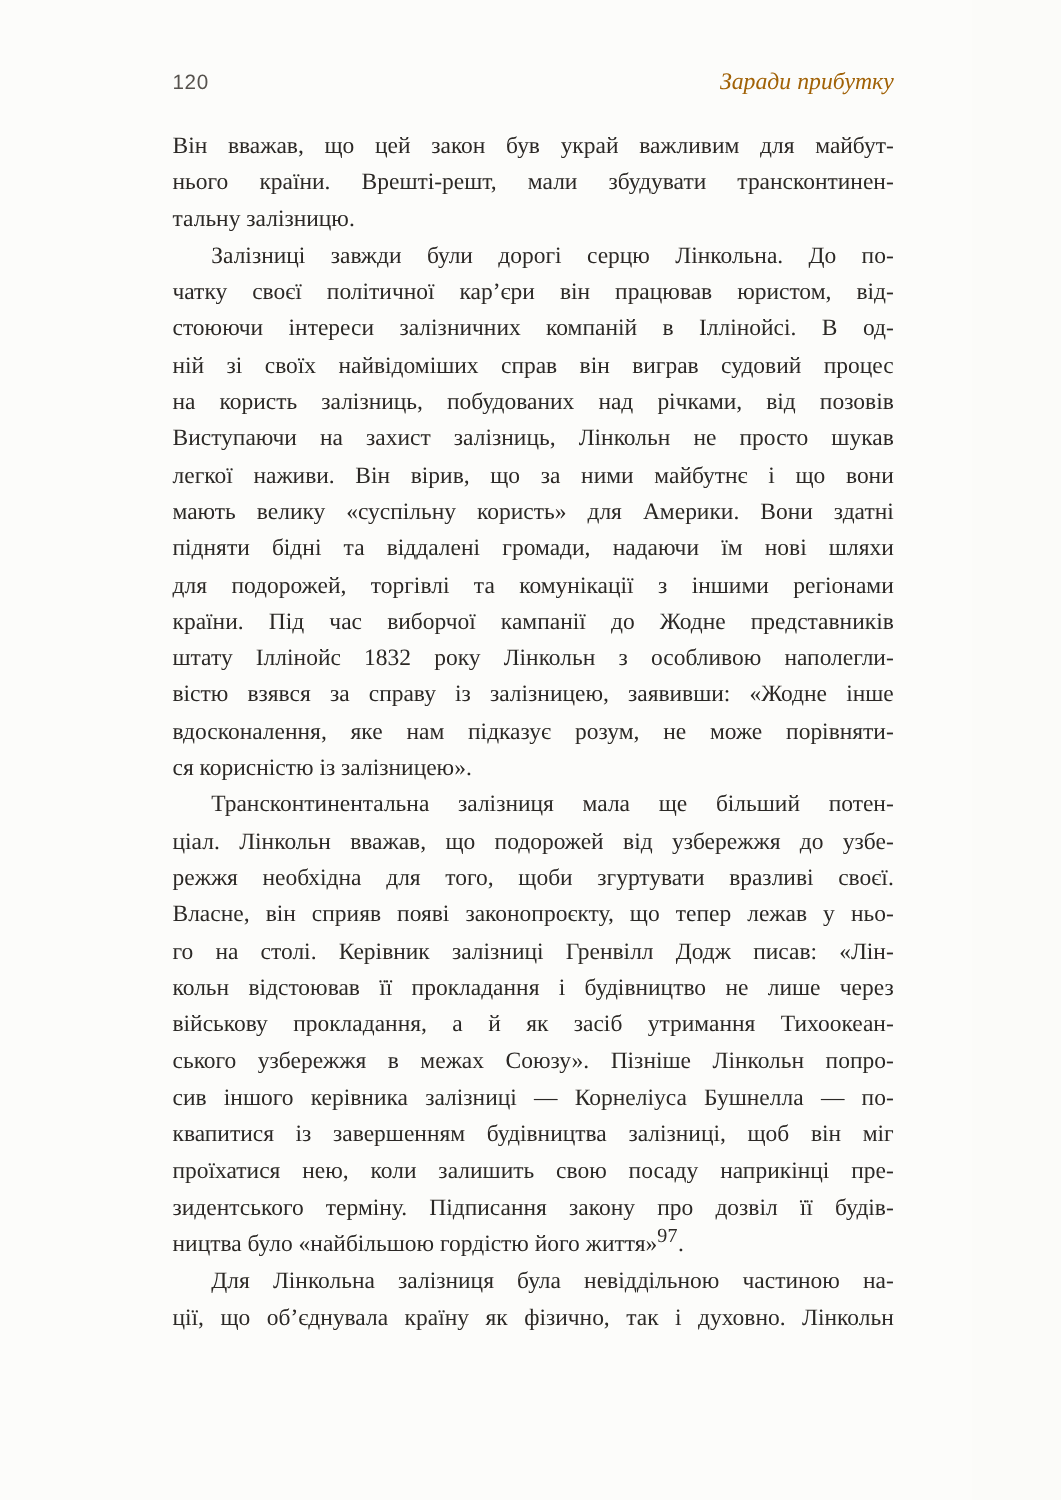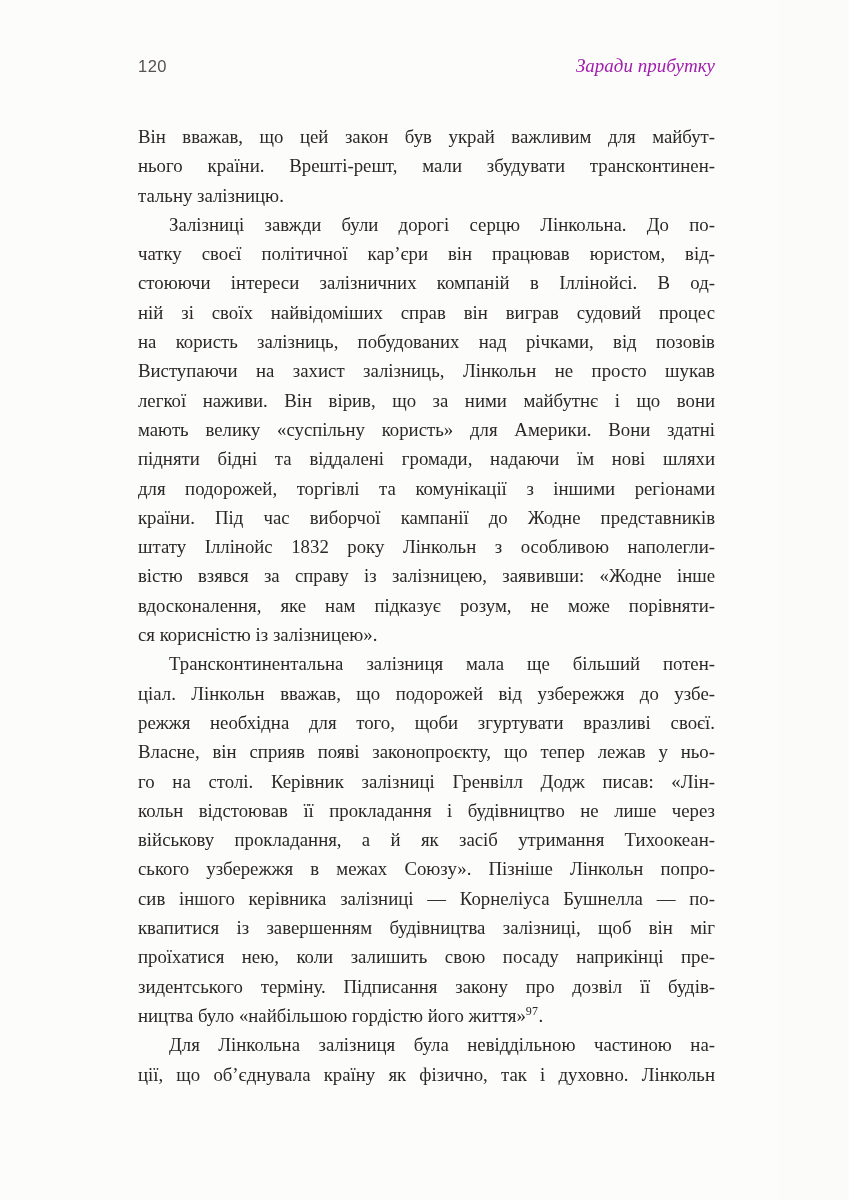--- a/index.html
+++ b/index.html
@@ -27,47 +27,47 @@
     color: #56524d;
   }
   .page-number {
     font-family: "Liberation Sans", "DejaVu Sans", sans-serif;
     font-size: 16.5px;
     letter-spacing: 0.5px;
   }
   .running-title {
     font-style: italic;
     font-size: 19px;
-    color: #a21caf;
+    color: #a16207;
   }
   .page-body {
     position: absolute;
     left: 138px;
-    top: 122px;
+    top: 102px;
     width: 577px;
     font-size: 18.8px;
     line-height: 29.3px;
   }
   .paragraph {
     margin: 0;
   }
   .line {
     height: 29.3px;
     text-align: justify;
     text-align-last: justify;
     white-space: normal;
   }
   .line.indent {
     text-indent: 31px;
   }
   .line.last {
     text-align-last: left;
   }
   sup {
-    font-size: 12px;
+    font-size: 16px;
     line-height: 0;
     vertical-align: super;
     letter-spacing: 0.3px;
   }
 </style>
 </head>
 <body>
 
 <div class="page">
   <header class="page-header">

